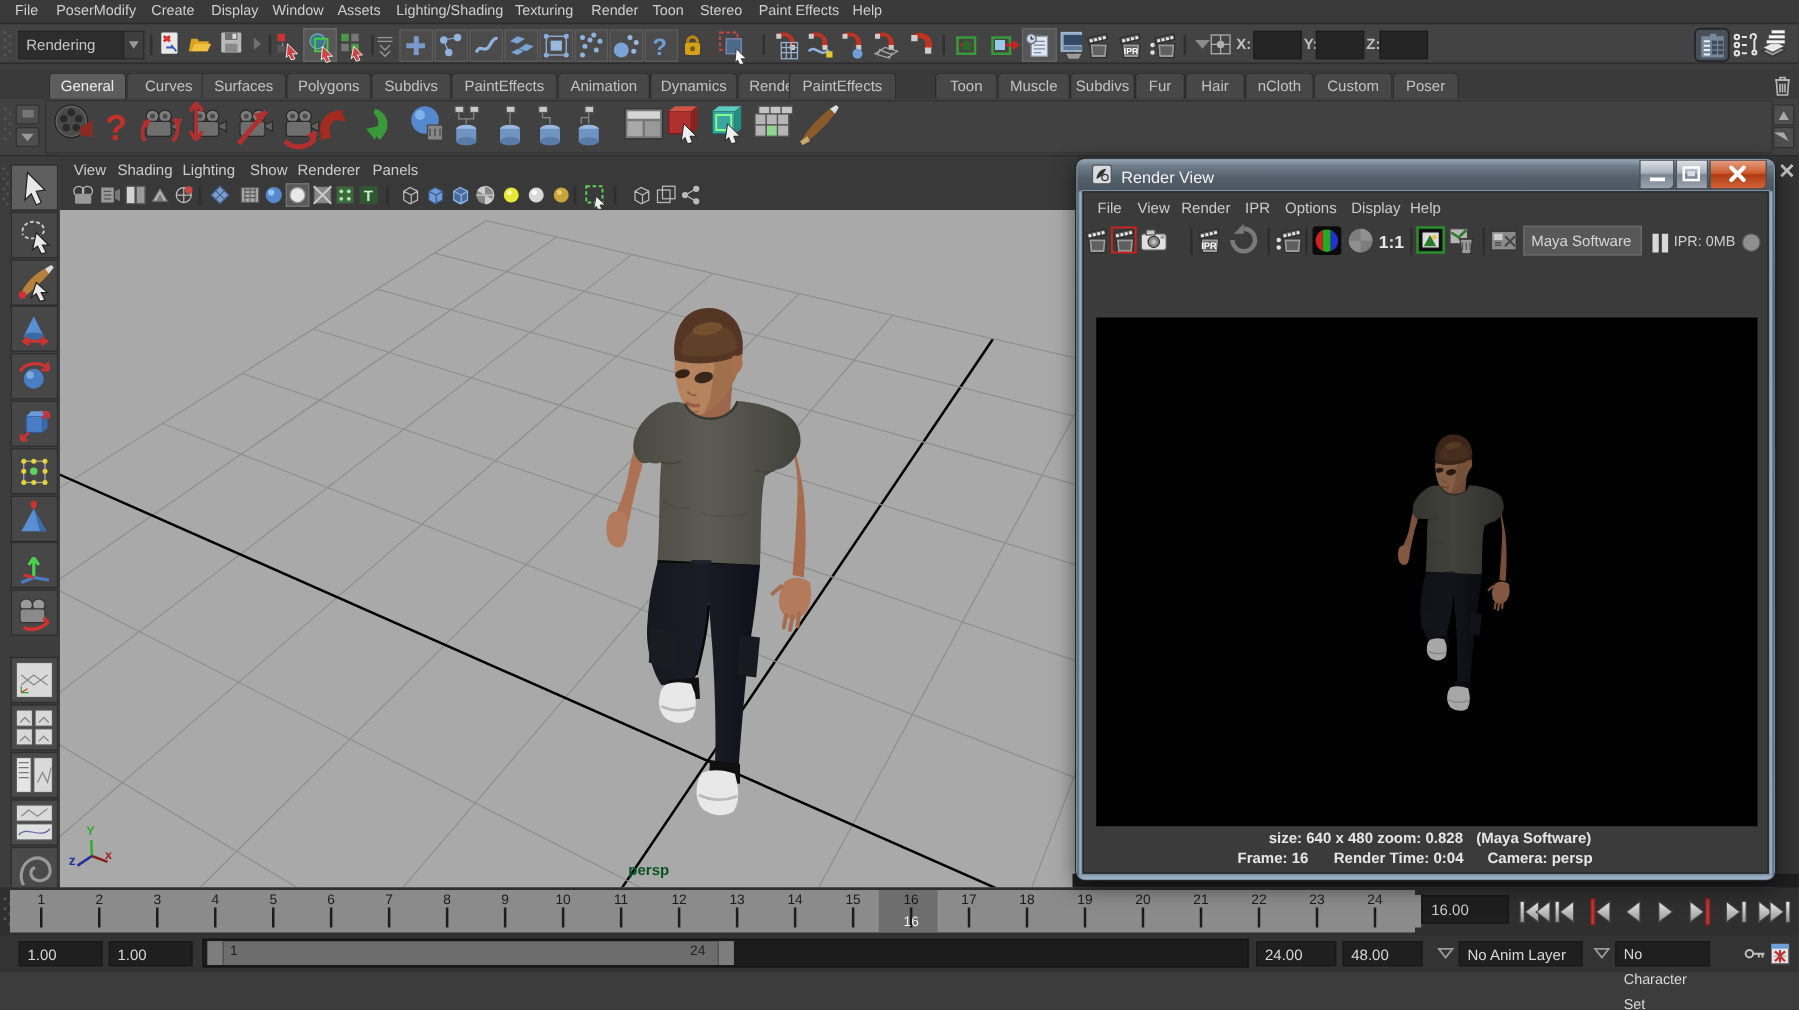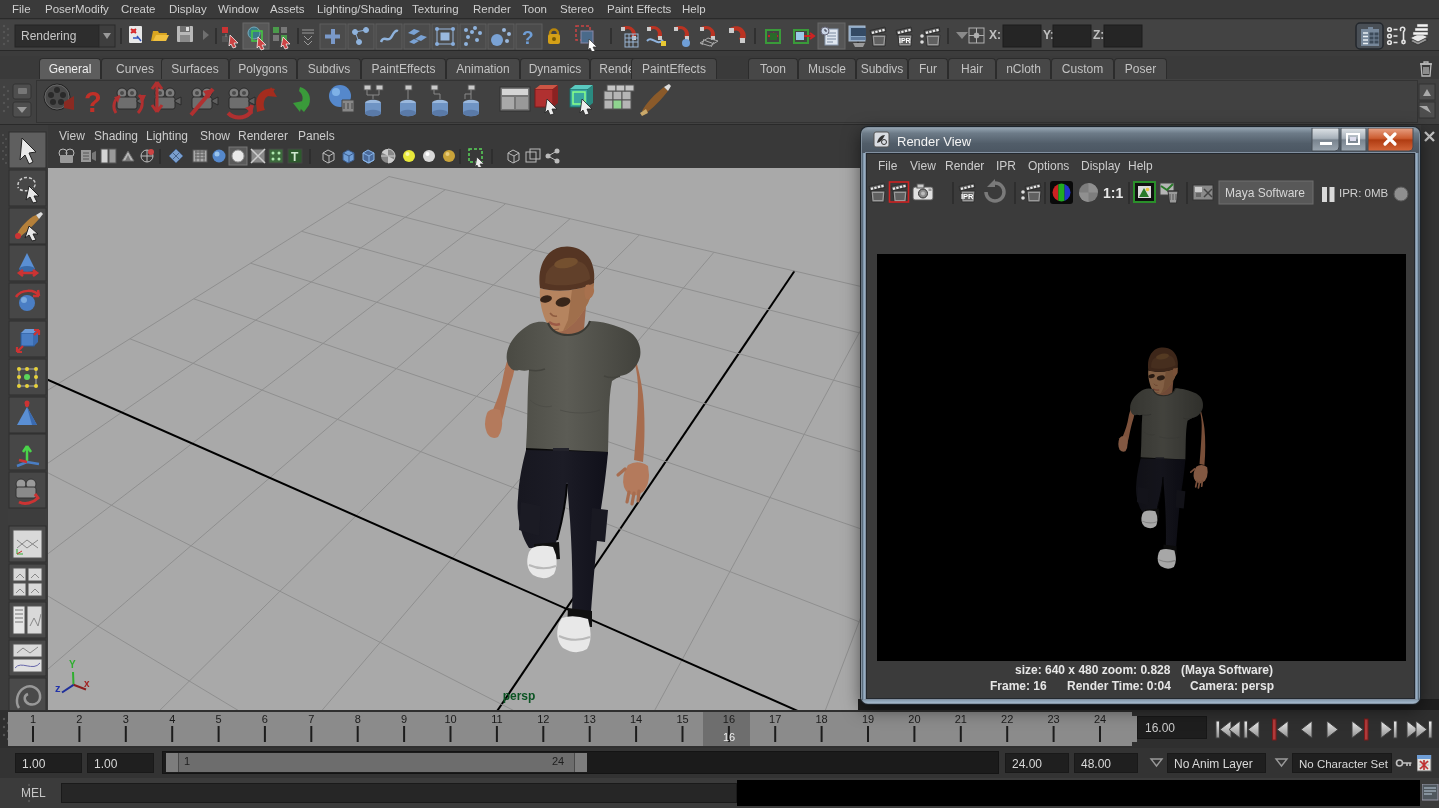--- a/index.html
+++ b/index.html
@@ -973,48 +973,30 @@
     <div style="position:absolute;left:552px;top:7px;color:#1e1e1e;font-size:11px">24</div>
     <div class="rfield" style="left:1005px;width:64px">24.00</div>
     <div class="rfield" style="left:1074px;width:64px">48.00</div>
     <svg width="16" height="12" style="position:absolute;left:1149px;top:9px">
         <path d="M2,2 h11 l-5.5,7 z" fill="none" stroke="#9a9a9a" stroke-width="1.4"></path>
       </svg>
     <div class="rfield" style="left:1167px;width:99px">No Anim Layer</div>
     <svg width="16" height="12" style="position:absolute;left:1274px;top:9px">
         <path d="M2,2 h11 l-5.5,7 z" fill="none" stroke="#9a9a9a" stroke-width="1.4"></path>
       </svg>
-    <div class="rfield" style="left:1292px;width:100px;font-size:11.5px">No Character Set</div>
+    <div class="rfield" style="left:1292px;width:76px;font-size:11.5px">No Character Set</div>
     <svg width="20" height="14" style="position:absolute;left:1395px;top:9px">
         <circle cx="4.5" cy="6" r="3" fill="none" stroke="#c0c0c0" stroke-width="1.6"></circle>
         <path d="M7.5,6 h9 M12,6 v3 M15,6 v3" stroke="#c0c0c0" stroke-width="1.6"></path>
       </svg>
     <svg width="16" height="17" style="position:absolute;left:1417px;top:7px">
         <rect x="0" y="0" width="14" height="16" fill="#e8e6e2" stroke="#666"></rect>
         <rect x="0" y="0" width="14" height="4" fill="#6f9ed6"></rect>
         <path d="M2,7 h10 M2,10 h10 M2,13 h7" stroke="#b5b5b5"></path>
         <path d="M3,6 l8,8 M11,6 l-8,8 M7,5 v10" stroke="#c03030" stroke-width="1.6"></path>
-      </svg>
-  </div>
-  <div id="melbar" class="abs">
-    <svg width="10" height="30">
-        <g fill="#555">
-          <circle cx="4" cy="7" r="1.2"></circle>
-          <circle cx="8" cy="11" r="1.2"></circle>
-          <circle cx="4" cy="15" r="1.2"></circle>
-          <circle cx="8" cy="19" r="1.2"></circle>
-          <circle cx="4" cy="23" r="1.2"></circle>
-        </g>
-      </svg>
-    <div style="position:absolute;left:21px;top:8px;color:#c6c6c6;font-size:12px">MEL</div>
-    <div style="position:absolute;left:61px;top:5px;width:676px;height:20px;background:#262626;border:1px solid #1a1a1a"></div>
-    <div style="position:absolute;left:737px;top:2px;width:683px;height:26px;background:#000"></div>
-    <svg width="17" height="17" style="position:absolute;left:1422px;top:6px">
-        <rect x="0" y="0" width="16" height="16" fill="#50585f" stroke="#99a"></rect>
-        <path d="M2,4 h12 M2,7 h12 M2,10 h8" stroke="#bcd"></path>
       </svg>
   </div>
 
   <div class="abs" style="left:858px;top:699px;width:581px;height:11px;background:#1e1e1e"></div>
   <div id="rview" class="abs">
     <div id="rv-titlebar"></div>
     <div style="position:absolute;left:1px;top:26px;width:4px;height:547px;background:linear-gradient(90deg,#465664 0%,#9fb8d0 55%,#6b7c8a 100%)"></div>
     <div style="position:absolute;left:554px;top:26px;width:4px;height:547px;background:linear-gradient(90deg,#6b7c8a 0%,#9fb8d0 45%,#465664 100%)"></div>
     <div style="position:absolute;left:2px;top:572px;width:555px;height:4px;border-radius:0 0 5px 5px;background:linear-gradient(180deg,#7e92a4,#a3b8cc)"></div>
     <svg width="18" height="18" style="position:absolute;left:12px;top:4px">

